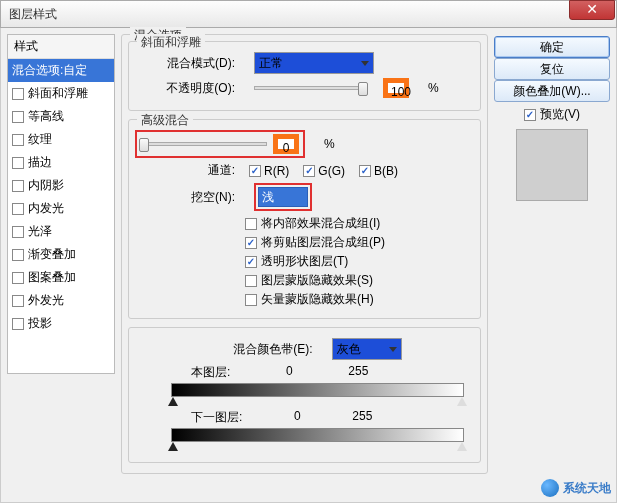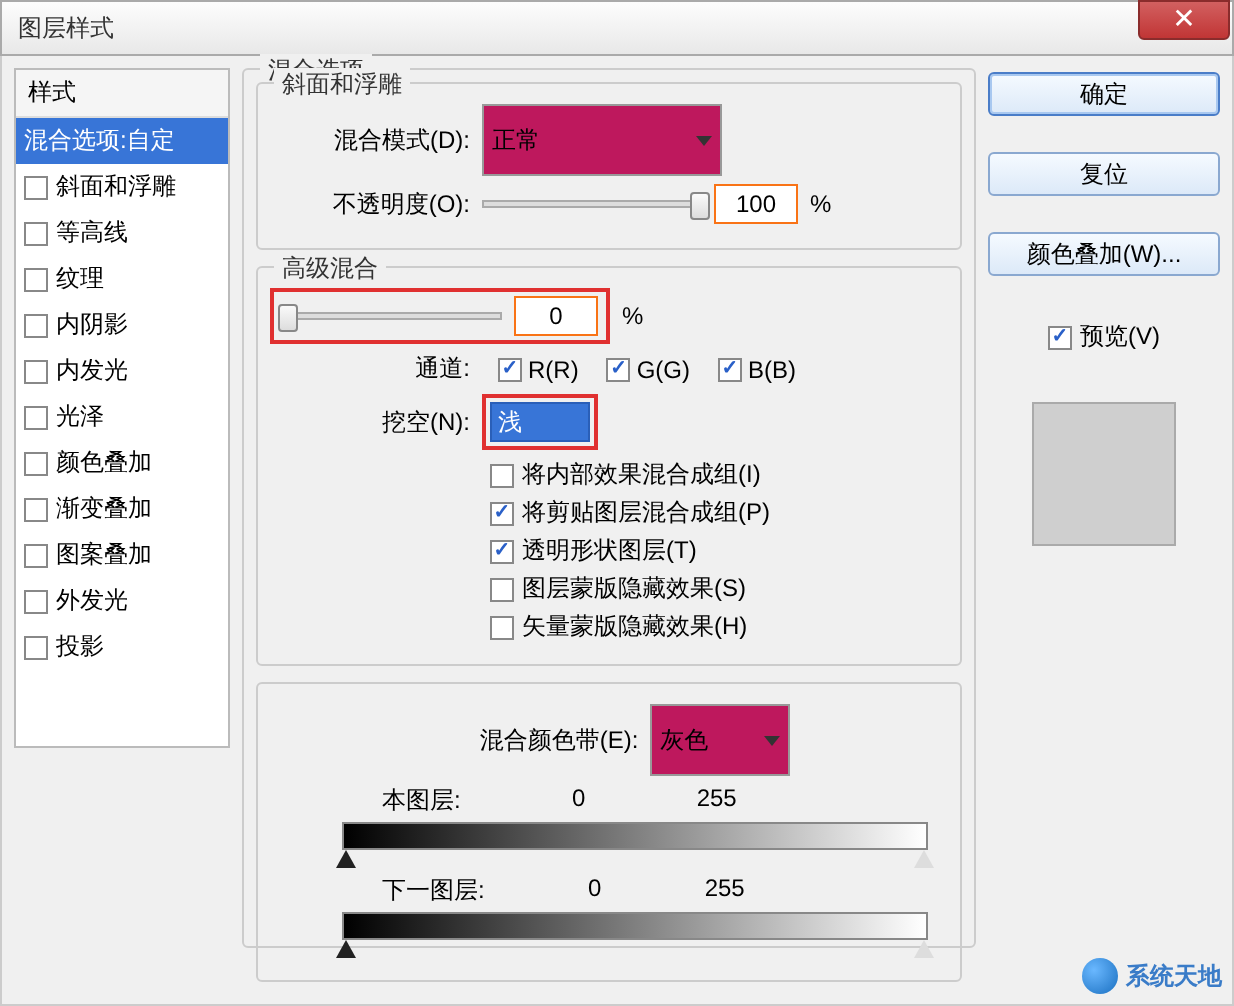--- a/index.html
+++ b/index.html
@@ -12,42 +12,42 @@
 .fieldset { border: 1px solid #ccc; border-radius: 3px; padding: 6px 6px 8px 6px; margin-bottom: 8px; position: relative; }
 .fieldset-legend { position: absolute; top: -8px; left: 8px; background: #f0f0f0; padding: 0 4px; color: #333; }
 .styles-list { border: 1px solid #bbb; background: #fff; height: 340px; overflow: hidden; }
 .styles-list .hdr { padding: 3px 6px; background: #f5f5f5; border-bottom: 1px solid #ddd; }
 .styles-list .item { padding: 3px 4px; display: flex; align-items: center; gap: 4px; }
 .styles-list .item.selected { background: #3875d7; color: #fff; }
 .styles-list .item.indent { }
 .chk { width: 12px; height: 12px; border: 1px solid #888; background: #fff; display: inline-block; flex-shrink: 0; }
 .chk.checked::after { content: "✓"; color: #2a60c8; font-size: 10px; display: block; line-height: 10px; text-align: center; font-weight: bold; }
 .center { flex: 1; }
-.row { display: flex; align-items: center; margin: 4px 0; gap: 6px; }
+.row { display: flex; align-items: center; margin: 4px 0; gap: 19px; }
 .lbl { text-align: right; min-width: 100px; }
-.combo { border: 1px solid #999; background: #be185d; padding: 1px 4px; display: flex; align-items: center; justify-content: space-between; height: 36px; }
+.combo { border: 1px solid #999; background: #1d4ed8; padding: 1px 4px; display: flex; align-items: center; justify-content: space-between; height: 22px; }
 .combo .arrow { width: 0; height: 0; border-left: 4px solid transparent; border-right: 4px solid transparent; border-top: 5px solid #333; }
 .slider-track { height: 4px; background: #ddd; border: 1px solid #aaa; position: relative; flex: 1; }
 .slider-thumb { position: absolute; top: -5px; width: 10px; height: 14px; background: linear-gradient(#fafafa,#ddd); border: 1px solid #888; border-radius: 2px; }
-.numbox { width: 42px; border: 1px solid #f97316; background: #fff; padding: 1px 3px; text-align: center; height: 20px; line-height: 16px; }
+.numbox { width: 26px; border: 5px solid #f97316; background: #fff; padding: 1px 3px; text-align: center; height: 20px; line-height: 16px; }
 .redbox { border: 2px solid #e03030; }
 .channel-row { display: flex; gap: 14px; margin-left: 110px; }
 .chrow-item { display: flex; align-items: center; gap: 3px; }
 .knockout-combo { width: 50px; background: #3875d7; color: #fff; border: 1px solid #2a5fb8; padding: 1px 3px; display: flex; justify-content: space-between; align-items: center; height: 20px; }
 .knockout-combo .arrow { border-top-color: #fff; }
 .adv-checks { margin-left: 110px; }
 .adv-checks .row { margin: 2px 0; gap: 4px; }
 .blend-band { margin-top: 6px; padding-left: 32px; }
 .gradient-bar { height: 14px; border: 1px solid #888; position: relative; margin: 2px 10px 12px 10px; }
 .gradient-bar.black-white { background: linear-gradient(to right, #000, #fff); }
 .g-thumb { position: absolute; bottom: -10px; width: 0; height: 0; border-left: 5px solid transparent; border-right: 5px solid transparent; border-bottom: 9px solid #555; }
 .g-thumb.t1 { border-bottom-color: #222; }
 .g-thumb.t2 { border-bottom-color: #ddd; }
 .vals { display: flex; justify-content: space-between; padding: 0 30px; margin-bottom: 2px; }
-.right { width: 116px; display: flex; flex-direction: column; gap: 18px; padding-top: 2px; }
+.right { width: 116px; display: flex; flex-direction: column; gap: 0; padding-top: 2px; }
 .btn { height: 22px; border: 1px solid #8aa8d0; background: linear-gradient(#f5faff,#dce9f8); border-radius: 3px; text-align: center; line-height: 20px; cursor: pointer; }
 .btn.default { border: 1px solid #4a7dc8; box-shadow: 0 0 0 1px #a8c8f0 inset; }
 .preview-check { display: flex; align-items: center; gap: 4px; justify-content: center; margin-top: 4px; }
 .preview-box { width: 72px; height: 72px; background: #cfcfcf; border: 1px solid #aaa; margin: 6px auto 0 auto; }
 .watermark { position: absolute; right: 6px; bottom: 6px; display: flex; align-items: center; gap: 4px; font-weight: bold; color: #3a7cc8; font-size: 14px; }
 .wm-icon { width: 18px; height: 18px; background: radial-gradient(circle at 6px 6px, #6ab8ff, #1a6fc0); border-radius: 50%; position: relative; }
 .pct { width: 16px; }
 </style>
 </head>
 <body>
@@ -72,33 +72,33 @@
       <div class="item indent">
           <span class="chk"></span>
           <span>等高线</span>
         </div>
       <div class="item indent">
           <span class="chk"></span>
           <span>纹理</span>
         </div>
       <div class="item">
           <span class="chk"></span>
+          <span>描边</span>
+        </div>
+      <div class="item">
+          <span class="chk"></span>
           <span>内阴影</span>
         </div>
       <div class="item">
           <span class="chk"></span>
           <span>内发光</span>
         </div>
       <div class="item">
           <span class="chk"></span>
           <span>光泽</span>
-        </div>
-      <div class="item">
-          <span class="chk"></span>
-          <span>颜色叠加</span>
         </div>
       <div class="item">
           <span class="chk"></span>
           <span>渐变叠加</span>
         </div>
       <div class="item">
           <span class="chk"></span>
           <span>图案叠加</span>
         </div>
       <div class="item">

